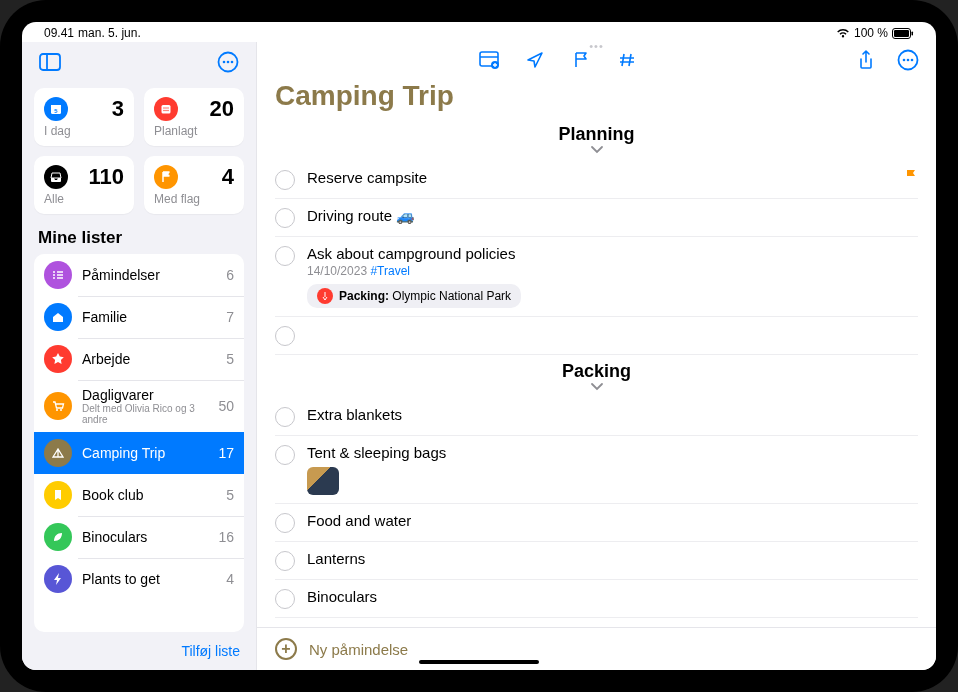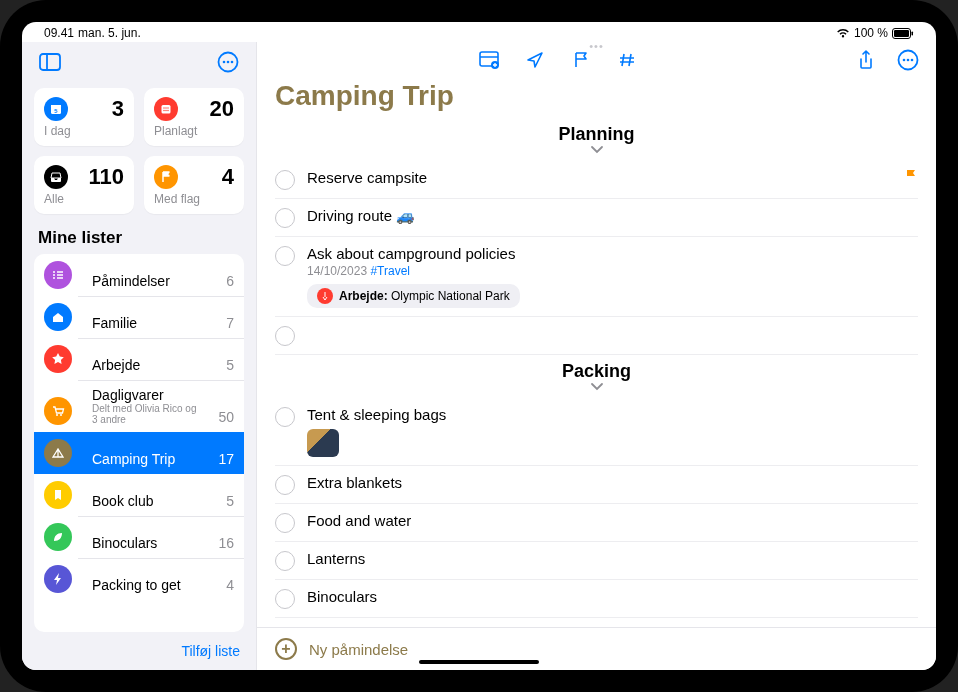--- a/index.html
+++ b/index.html
@@ -89,23 +89,23 @@
 .lists {
   background: #fff;
   margin: 0 12px;
   border-radius: 10px;
   overflow-y: auto;
   flex: 1;
   min-height: 0;
 }
 .list-item {
   display: flex;
-  align-items: flex-end;
+  align-items: center;
   padding: 7px 10px 7px 10px;
-  gap: 20px;
+  gap: 10px;
   cursor: pointer;
   position: relative;
 }
 .list-item + .list-item::before {
   content: "";
   position: absolute;
   left: 44px; right: 0; top: 0;
   height: 1px;
   background: #e5e5ea;
 }
@@ -410,21 +410,21 @@
     </div>
     <span class="list-count">16</span>
   </div>
             <div class="list-item">
     <span class="list-icon" style="background:#5856d6">
                 <svg width="14" height="14" viewBox="0 0 14 14">
                   <path d="M8 1L3 8h3l-1 5 5-7H7z" fill="#fff"></path>
                 </svg>
               </span>
     <div style="flex:1;min-width:0">
-      <div class="list-name">Packing to get</div>
+      <div class="list-name">Plants to get</div>
 
     </div>
     <span class="list-count">4</span>
   </div>
           </div>
 
         <div class="sidebar-footer">
           <button class="link-btn">Tilføj liste</button>
         </div>
       </div>
@@ -516,21 +516,21 @@
       <span class="check"></span>
       <div class="reminder-body">
         <div class="reminder-title">Ask about campground policies</div>
         <div class="reminder-sub">14/10/2023 <span class="tag">#Travel</span></div>
         <div class="loc-pill">
                     <span class="pin">
                       <svg width="8" height="8" viewBox="0 0 8 8">
                         <path d="M4 0v5M2 5l2 3 2-3" stroke="#fff" stroke-width="1" fill="none"></path>
                       </svg>
                     </span>
-                    <span><b>Arbejde:</b> Olympic National Park</span>
+                    <span><b>Packing:</b> Olympic National Park</span>
                   </div>
         
       </div>
 
     </div>
               <div class="reminder">
       <span class="check"></span>
       <div class="reminder-body">
         <div class="reminder-title"></div>
 
@@ -543,31 +543,31 @@
     <span class="section-name">Packing</span>
     <span class="chev">
                   <svg width="14" height="10" viewBox="0 0 14 10">
                     <path d="M2 2l5 5 5-5" fill="none" stroke="#8e8e93" stroke-width="1.8" stroke-linecap="round"></path>
                   </svg>
                 </span>
   </div>
               <div class="reminder">
       <span class="check"></span>
       <div class="reminder-body">
+        <div class="reminder-title">Extra blankets</div>
+
+      </div>
+
+    </div>
+              <div class="reminder">
+      <span class="check"></span>
+      <div class="reminder-body">
         <div class="reminder-title">Tent &amp; sleeping bags</div>
 
         <div class="thumb"></div>
-      </div>
-
-    </div>
-              <div class="reminder">
-      <span class="check"></span>
-      <div class="reminder-body">
-        <div class="reminder-title">Extra blankets</div>
-
       </div>
 
     </div>
               <div class="reminder">
       <span class="check"></span>
       <div class="reminder-body">
         <div class="reminder-title">Food and water</div>
 
       </div>
 

